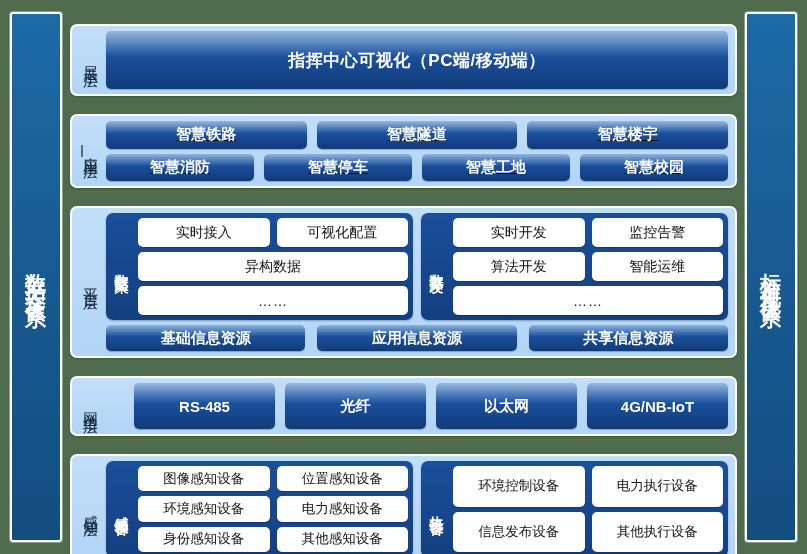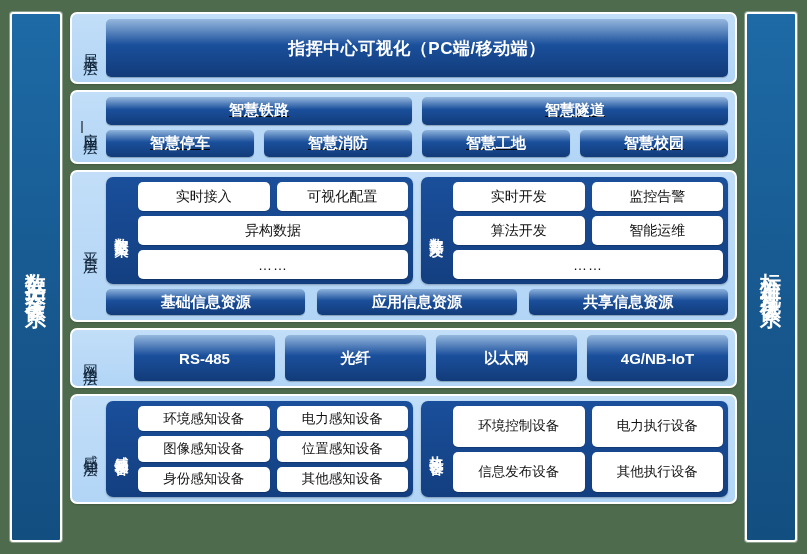--- a/index.html
+++ b/index.html
@@ -46,20 +46,21 @@
 
   .layer{
     background:linear-gradient(180deg,#c2def8 0%,#b2d5f6 100%);
     border:2px solid #ffffff;
     border-radius:7px;
     box-shadow:0 1px 2px rgba(0,0,0,.18);
     display:flex;flex-direction:row;align-items:stretch;
     padding:5px 7px 5px 4px;
     box-sizing:border-box;
     min-height:0;
+    margin-top:12px;
   }
   .layer-label{
     flex:0 0 30px;
     display:flex;align-items:center;justify-content:center;
   }
   .layer-label .vtext{
     writing-mode:vertical-rl;
     text-orientation:upright;
     color:#10243a;
     font-size:15px;
@@ -171,24 +172,25 @@
     </div>
 
     <div class="layer layer-app">
       <div class="layer-label">
         <span class="vtext">应用层</span>
       </div>
       <div class="layer-body">
         <div class="app-row">
           <div class="chip">智慧铁路</div>
           <div class="chip">智慧隧道</div>
+          <div class="chip">智慧楼宇</div>
         </div>
         <div class="app-row">
+          <div class="chip">智慧消防</div>
           <div class="chip">智慧停车</div>
-          <div class="chip">智慧消防</div>
           <div class="chip">智慧工地</div>
           <div class="chip">智慧校园</div>
         </div>
       </div>
     </div>
 
     <div class="layer layer-platform">
       <div class="layer-label">
         <span class="vtext">平台层</span>
       </div>
@@ -264,26 +266,26 @@
       </div>
       <div class="layer-body">
         <div class="sense-top">
 
           <div class="group">
             <div class="group-label">
               <span class="vtext">感知设备</span>
             </div>
             <div class="group-body">
               <div class="g-row">
+                <div class="wbox">图像感知设备</div>
+                <div class="wbox">位置感知设备</div>
+              </div>
+              <div class="g-row">
                 <div class="wbox">环境感知设备</div>
                 <div class="wbox">电力感知设备</div>
-              </div>
-              <div class="g-row">
-                <div class="wbox">图像感知设备</div>
-                <div class="wbox">位置感知设备</div>
               </div>
               <div class="g-row">
                 <div class="wbox">身份感知设备</div>
                 <div class="wbox">其他感知设备</div>
               </div>
             </div>
           </div>
 
           <div class="group">
             <div class="group-label">

